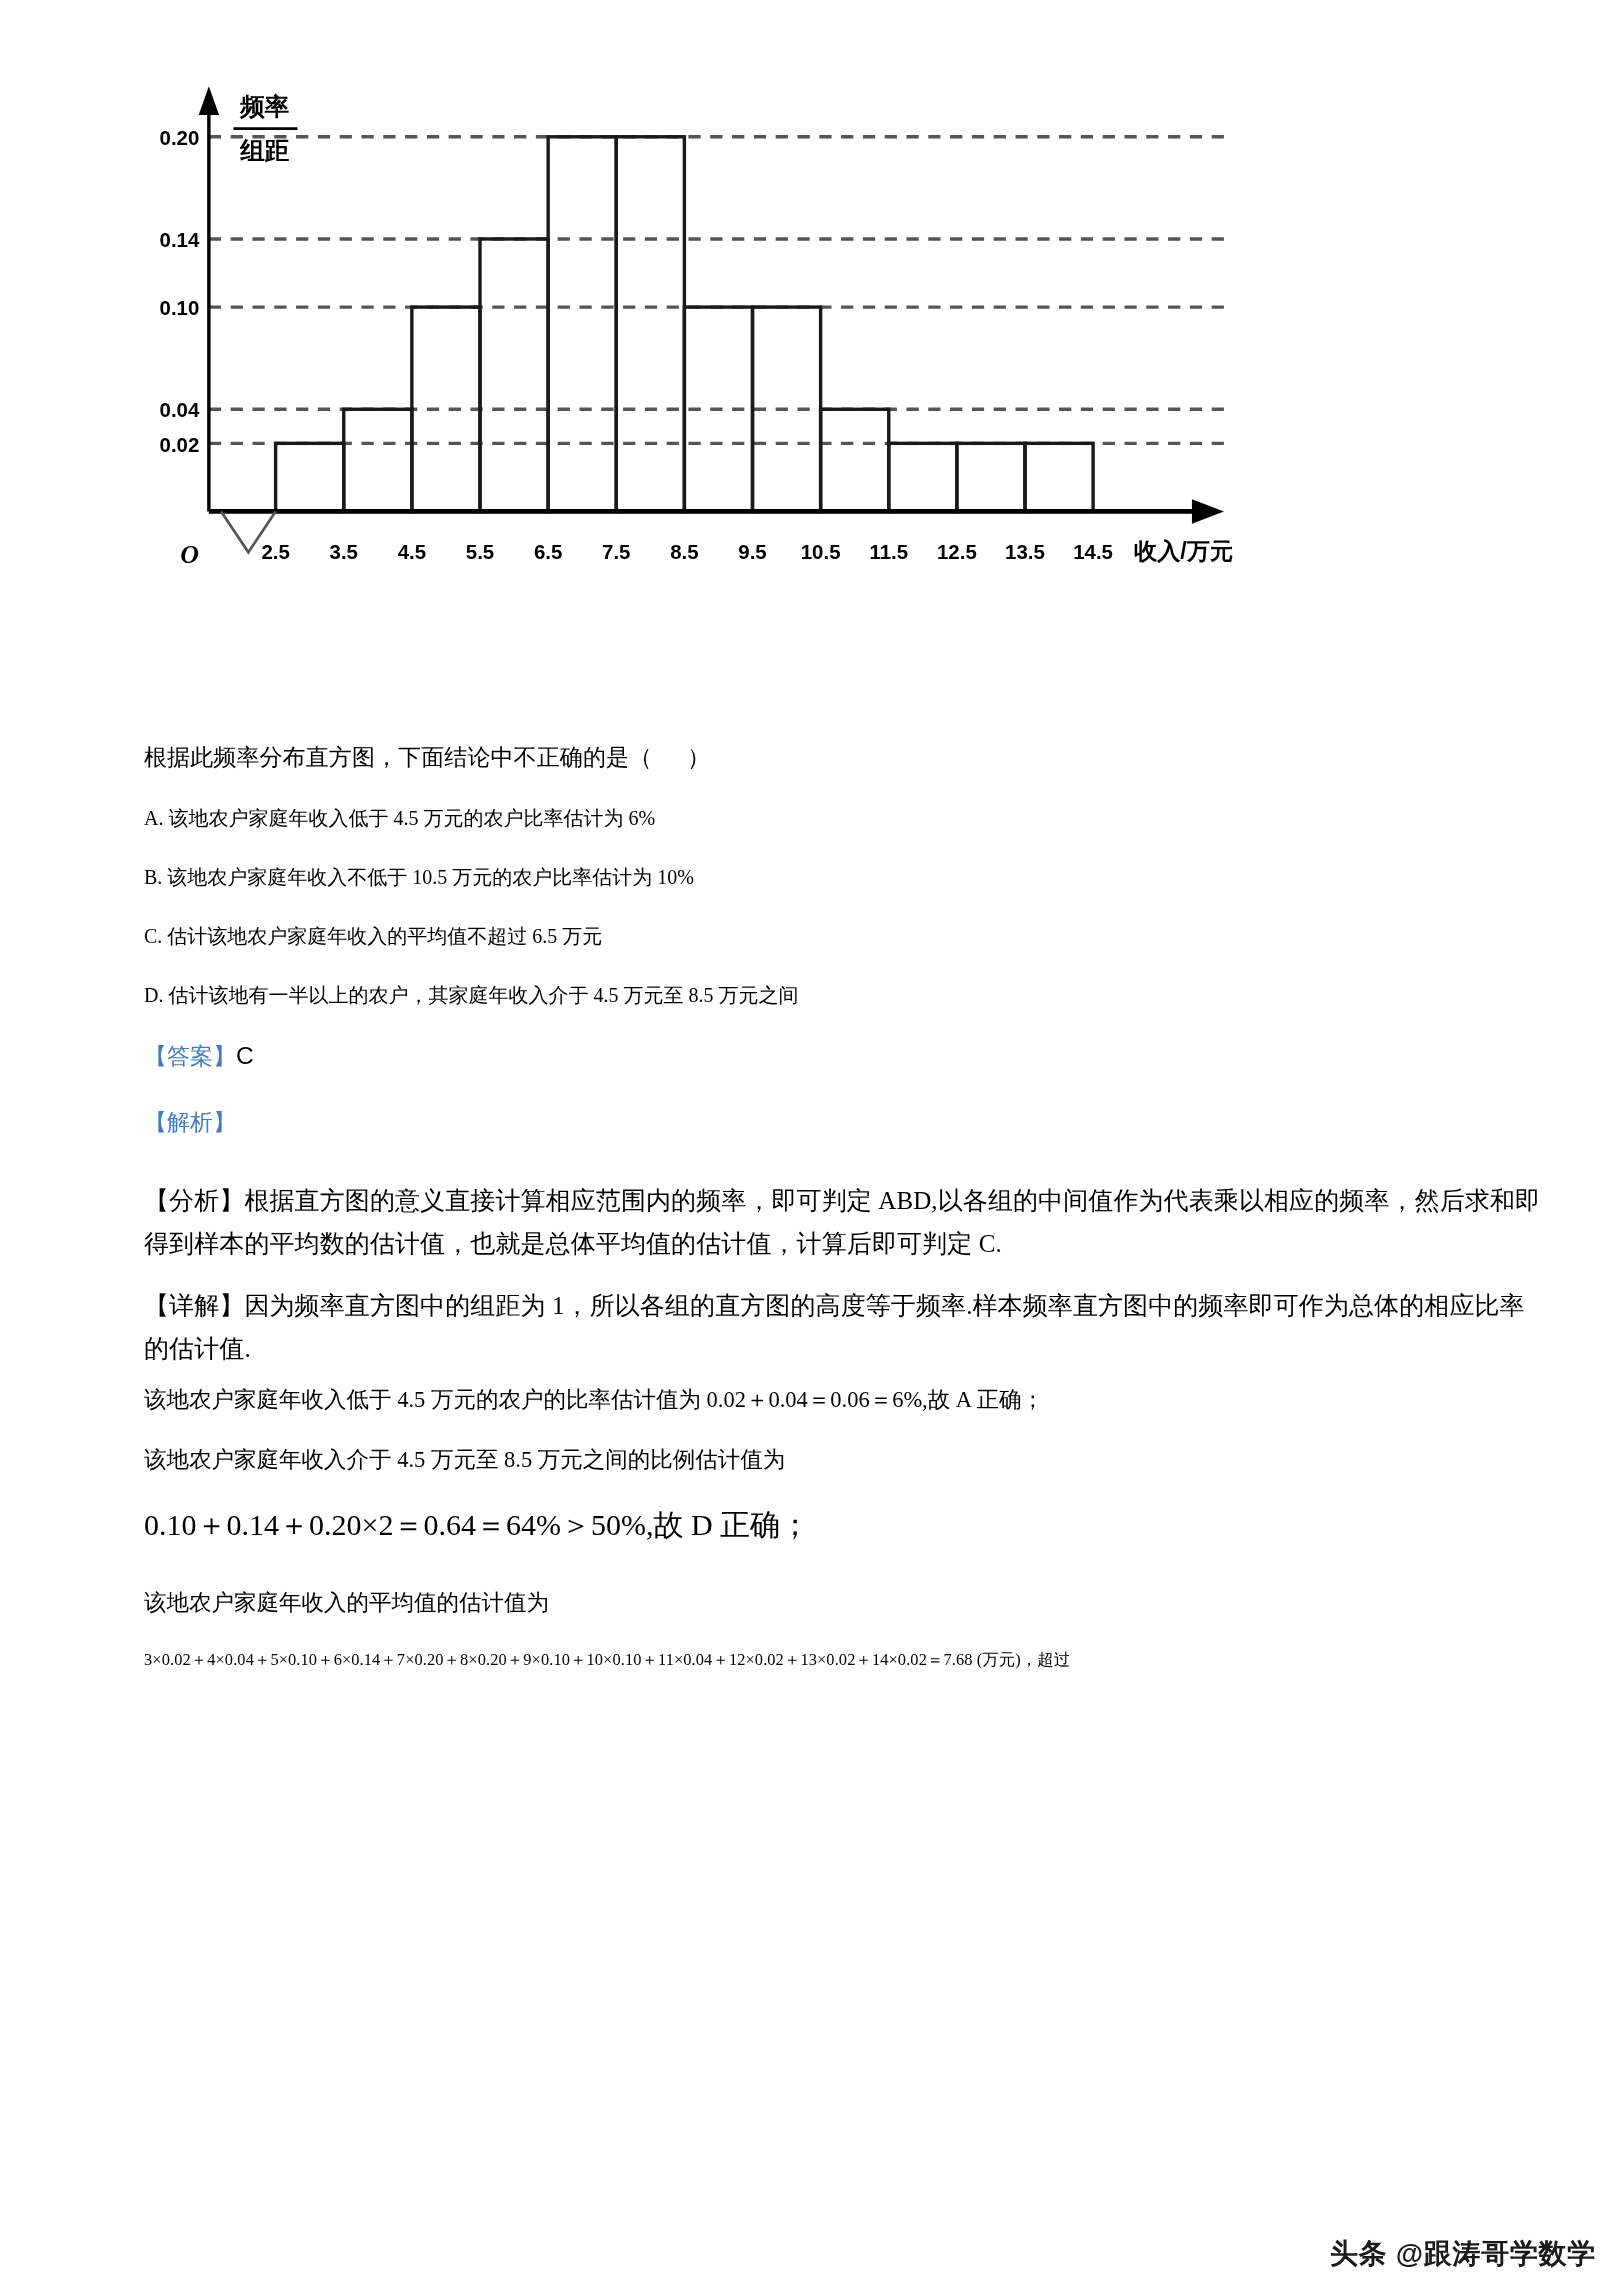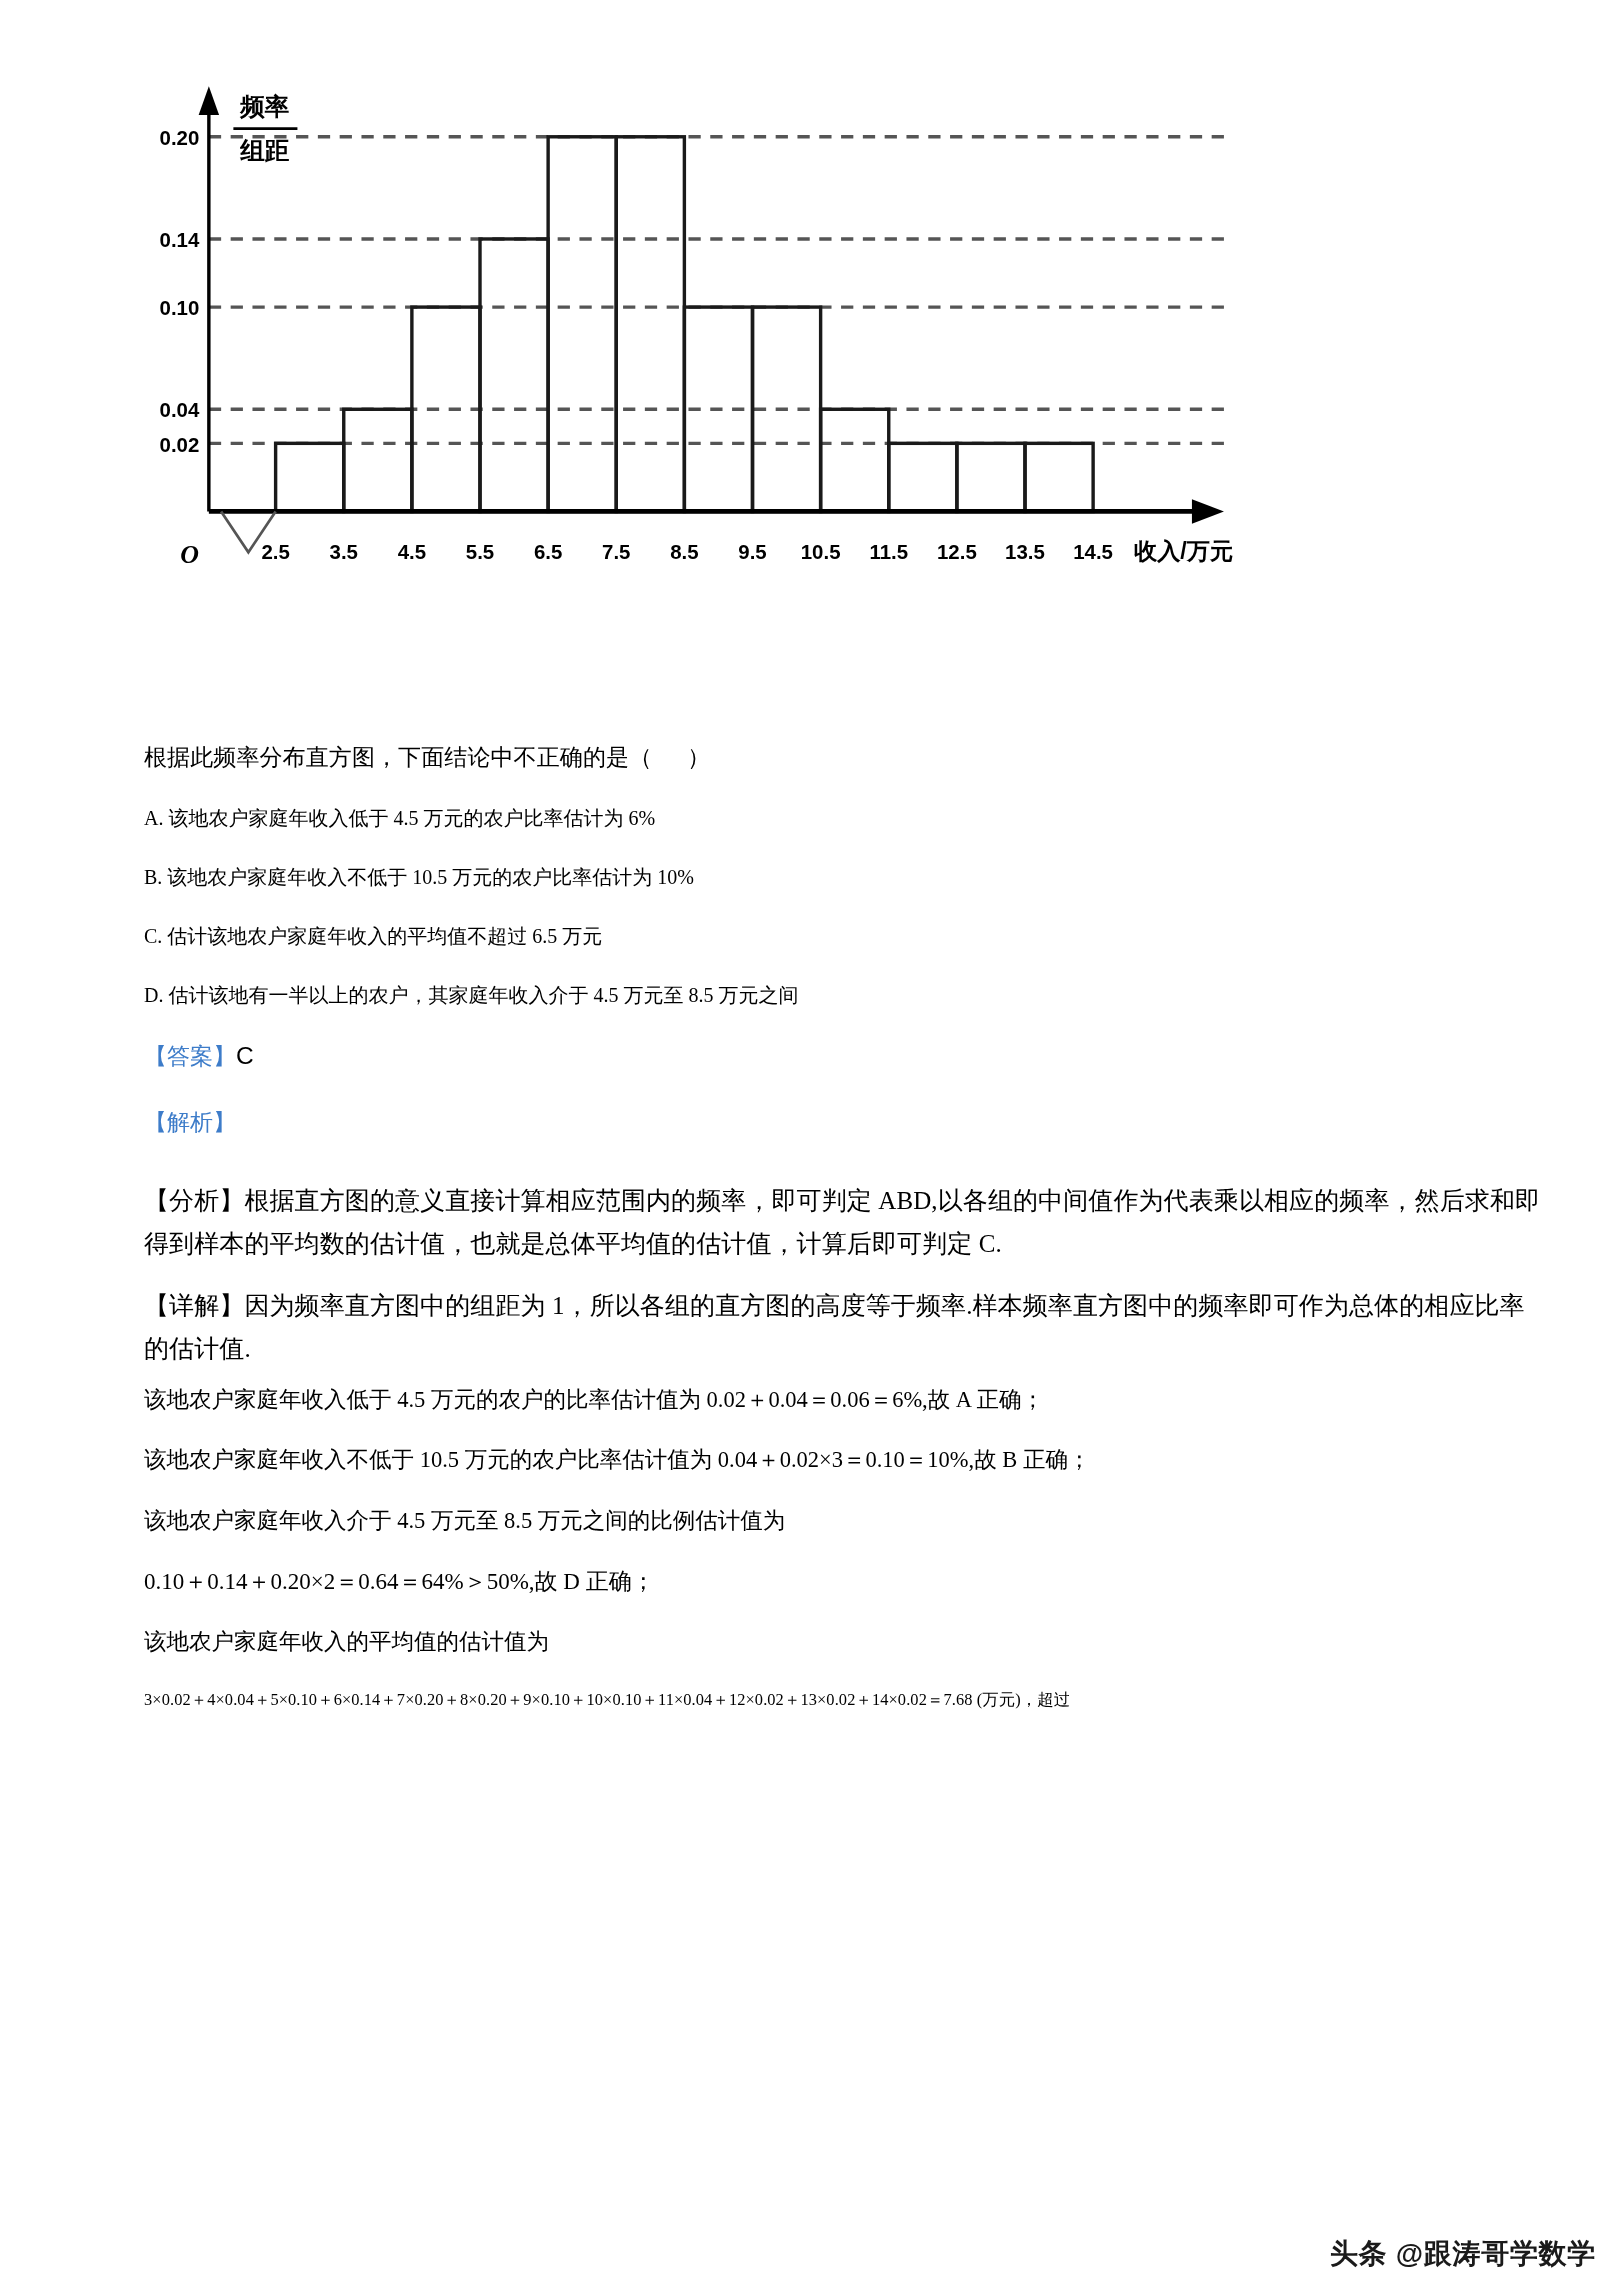--- a/index.html
+++ b/index.html
@@ -80,23 +80,23 @@
   }
 
   .stmt {
     font-size: 22.5px;
     line-height: 1.0;
     margin: 0 0 38px 0;
     white-space: pre;
   }
 
   .formula {
-    font-size: 23px;
-    line-height: 1.0;
-    margin: 0 0 38px 0;
+    font-size: 30px;
+    line-height: 1.0;
+    margin: 0 0 52px 0;
     white-space: pre;
   }
   .formula-small {
     font-size: 16.4px;
     line-height: 1.0;
     margin: 16px 0 27px 0;
     white-space: pre;
     letter-spacing: 0.1px;
   }
 
@@ -202,21 +202,20 @@
 
   <p class="ans-line"><span class="tag">【答案】</span><span class="ans-val">C</span></p>
 
   <p class="jiexi-line"><span class="tag">【解析】</span></p>
 
   <p class="para"><span class="lbl">【分析】</span><span>根据直方图的意义直接计算相应范围内的频率，即可判定 ABD,以各组的中间值作为代表乘以相应的频率，然后求和即得到样本的平均数的估计值，也就是总体平均值的估计值，计算后即可判定 C.</span></p>
 
   <p class="para"><span class="lbl">【详解】</span><span>因为频率直方图中的组距为 1，所以各组的直方图的高度等于频率.样本频率直方图中的频率即可作为总体的相应比率的估计值.</span></p>
 
   <p class="stmt">该地农户家庭年收入低于 4.5 万元的农户的比率估计值为 0.02＋0.04＝0.06＝6%,故 A 正确；</p>
-  <p class="stmt">该地农户家庭年收入不低于 10.5 万元的农户比率估计值为 0.04＋0.02×3＝0.10＝10%,故 B 正确；</p>
   <p class="stmt">该地农户家庭年收入介于 4.5 万元至 8.5 万元之间的比例估计值为</p>
   <p class="formula">0.10＋0.14＋0.20×2＝0.64＝64%＞50%,故 D 正确；</p>
   <p class="stmt">该地农户家庭年收入的平均值的估计值为</p>
   <p class="formula-small">3×0.02＋4×0.04＋5×0.10＋6×0.14＋7×0.20＋8×0.20＋9×0.10＋10×0.10＋11×0.04＋12×0.02＋13×0.02＋14×0.02＝7.68 (万元)，超过</p>
 
 </div>
 
 <div id="watermark">头条 @跟涛哥学数学</div>
 
 

